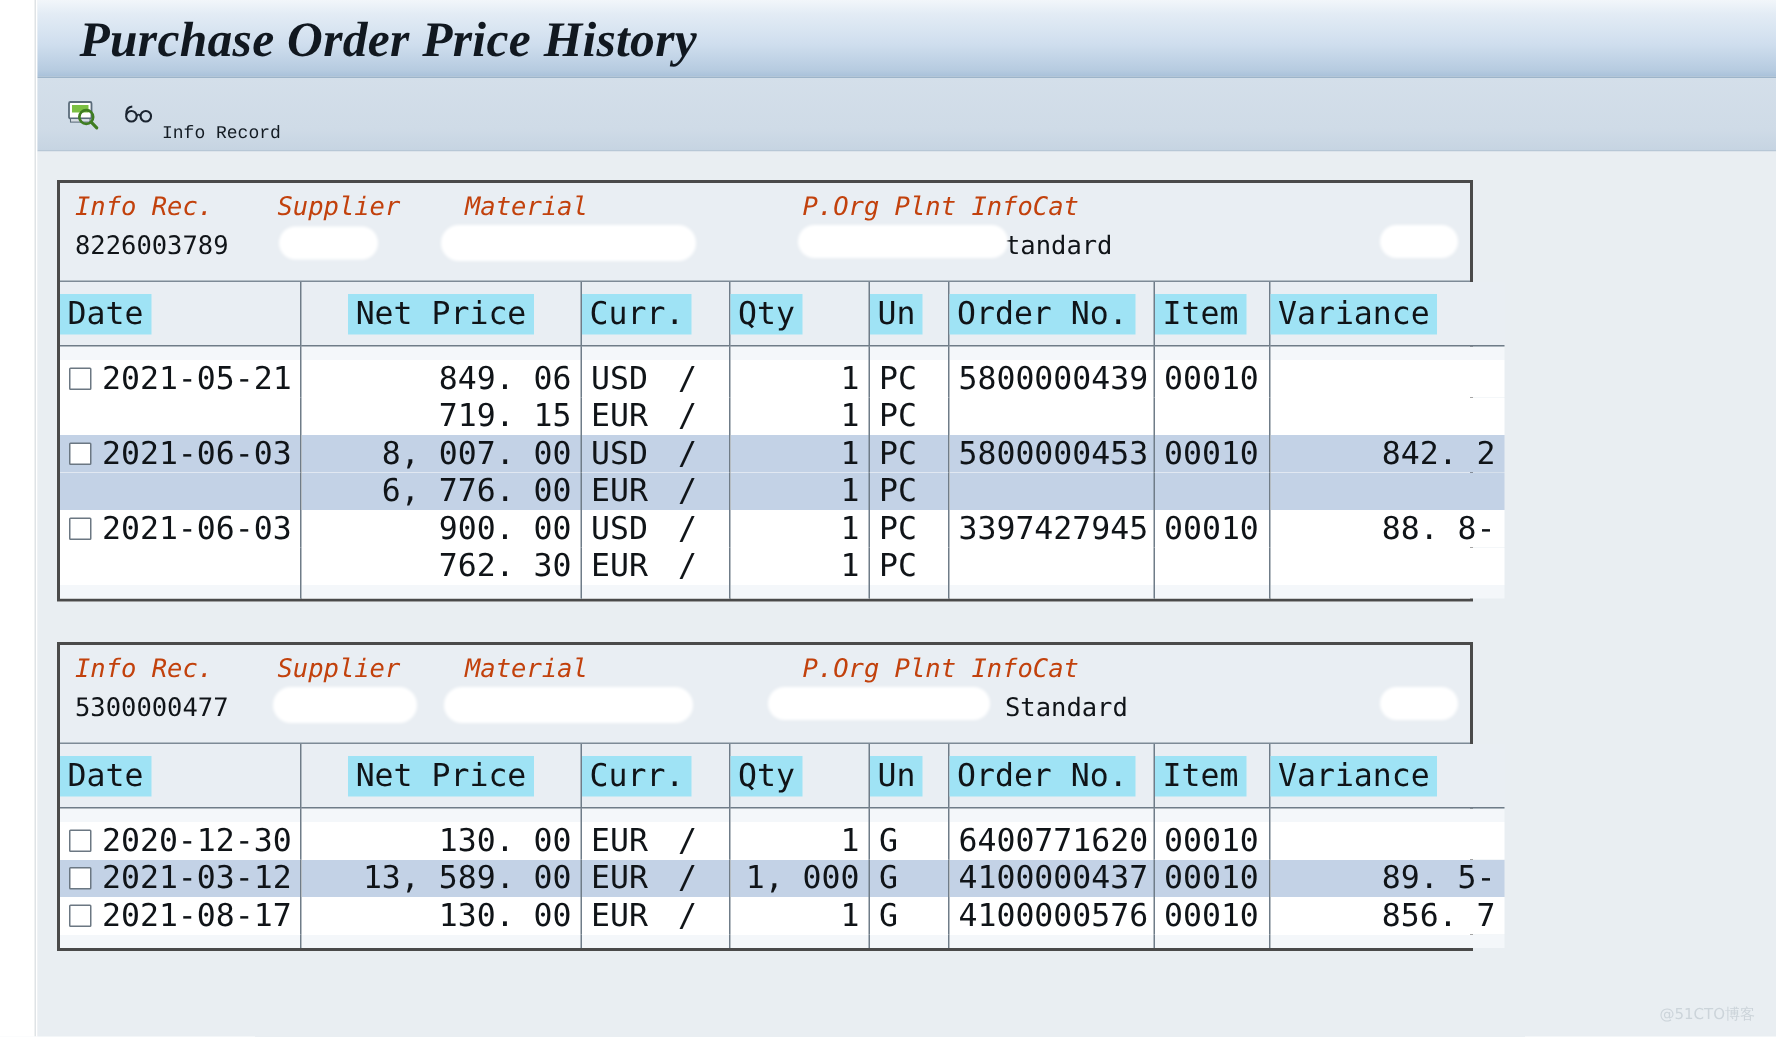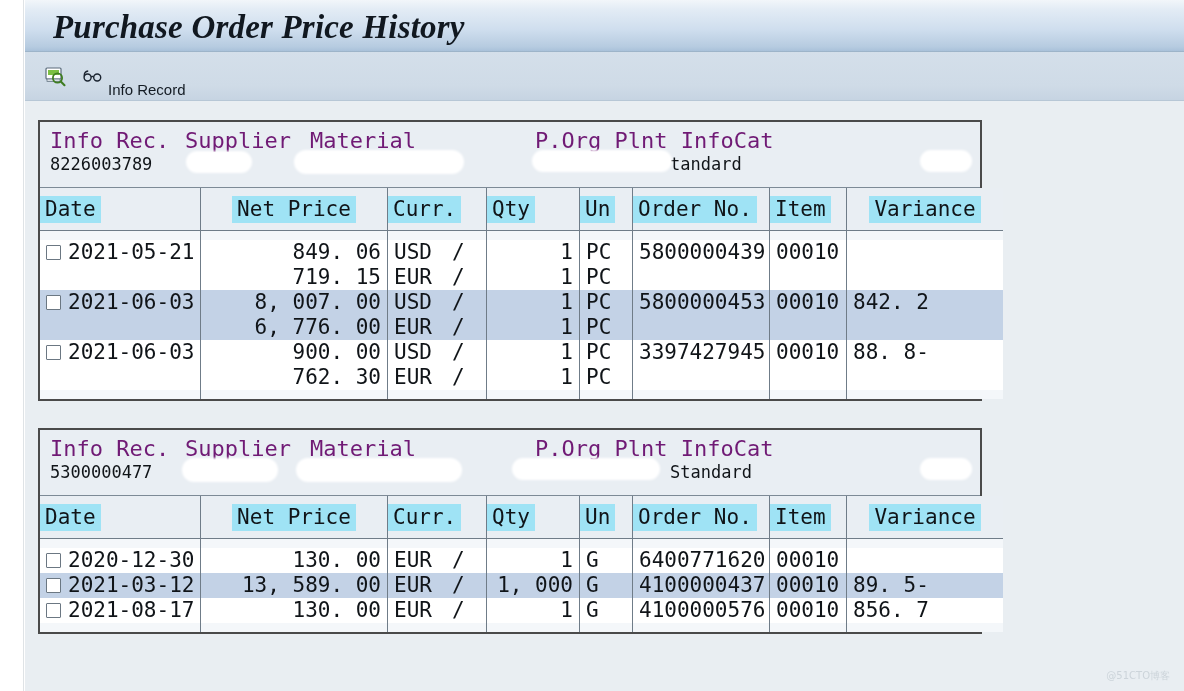--- a/index.html
+++ b/index.html
@@ -60,22 +60,22 @@
   }
   .tb-item {
     position: absolute;
     display: flex; align-items: center;
     height: 30px;
     top: 9px;
   }
   #tb-display { left: 19px; }
   #tb-inforecord { left: 58px; }
   .tb-label {
-    font-family: Liberation Sans, sans-serif;
-    font-size: 15px;
+    font-family: Liberation Mono, monospace;
+    font-size: 12px;
     color: #131b23;
     margin-left: 5px;
     white-space: nowrap;
     margin-top: 26px;
   }
 
   
   #content {
     position: relative;
     height: 590px;
@@ -98,23 +98,24 @@
     position: relative;
     height: 66px;
     background: #e9eef3;
     border-bottom: 1px solid #7d8a96;
     box-sizing: border-box;
     font-family: "DejaVu Sans Mono", monospace;
   }
   .bh-label {
     position: absolute;
     top: 6px;
-    font-size: 22px;
-    color: #701a75;
-    white-space: nowrap;
+    font-size: 17px;
+    color: #c2410c;
+    white-space: nowrap;
+    font-style: italic;
   }
   .bh-value {
     position: absolute;
     top: 32px;
     font-size: 17px;
     color: #101418;
     white-space: nowrap;
   }
   .c-inforec { left: 10px; }
   .c-supplier { left: 145px; }
@@ -155,21 +156,21 @@
     color: #101418;
     white-space: nowrap;
   }
   th.th-date   { width: 160px; text-align: left;  padding-left: 12px; }
   th.th-price  { width: 186px; text-align: center; }
   th.th-curr   { width: 98px;  text-align: left;  padding-left: 10px; }
   th.th-qty    { width: 92px;  text-align: left;  padding-left: 10px; }
   th.th-un     { width: 52px;  text-align: left;  padding-left: 8px; }
   th.th-order  { width: 136px; text-align: left;  padding-left: 10px; }
   th.th-item   { width: 76px;  text-align: left;  padding-left: 8px; }
-  th.th-var    { width: 156px; text-align: center;  padding-left: 10px; }
+  th.th-var    { width: 156px; text-align: left;  padding-left: 10px; }
 
   table.ph td {
     border-right: 1px solid #6f7c88;
     padding: 0 6px;
     height: 25px;
     line-height: 25px;
     vertical-align: middle;
     white-space: nowrap;
     overflow: hidden;
   }
@@ -178,21 +179,21 @@
   tr.pad-row td { height: 9px; line-height: 9px; border-right: 1px solid #6f7c88; }
   tr.pad-row td:last-child { border-right: none; }
 
   .cell-date { text-align: left; }
   .cell-price { text-align: right; padding-right: 12px; }
   .cell-curr { text-align: left; padding-left: 10px; }
   .cell-qty { text-align: right; padding-right: 8px; }
   .cell-un { text-align: left; padding-left: 8px; }
   .cell-order { text-align: center; padding-left: 8px; }
   .cell-item { text-align: left; padding-left: 8px; }
-  .cell-var { text-align: left; margin-top: 38px; }
+  .cell-var { text-align: right; margin-top: 38px; }
 
   
   tr.band-light td { background: #ffffff; }
   tr.band-dark  td { background: #c3d2e6; }
   tr.pad-row.band-light td { background: #f4f7fa; }
 
   
   .date-wrap { display: flex; align-items: center; }
   .sap-check {
     width: 15px; height: 15px;

